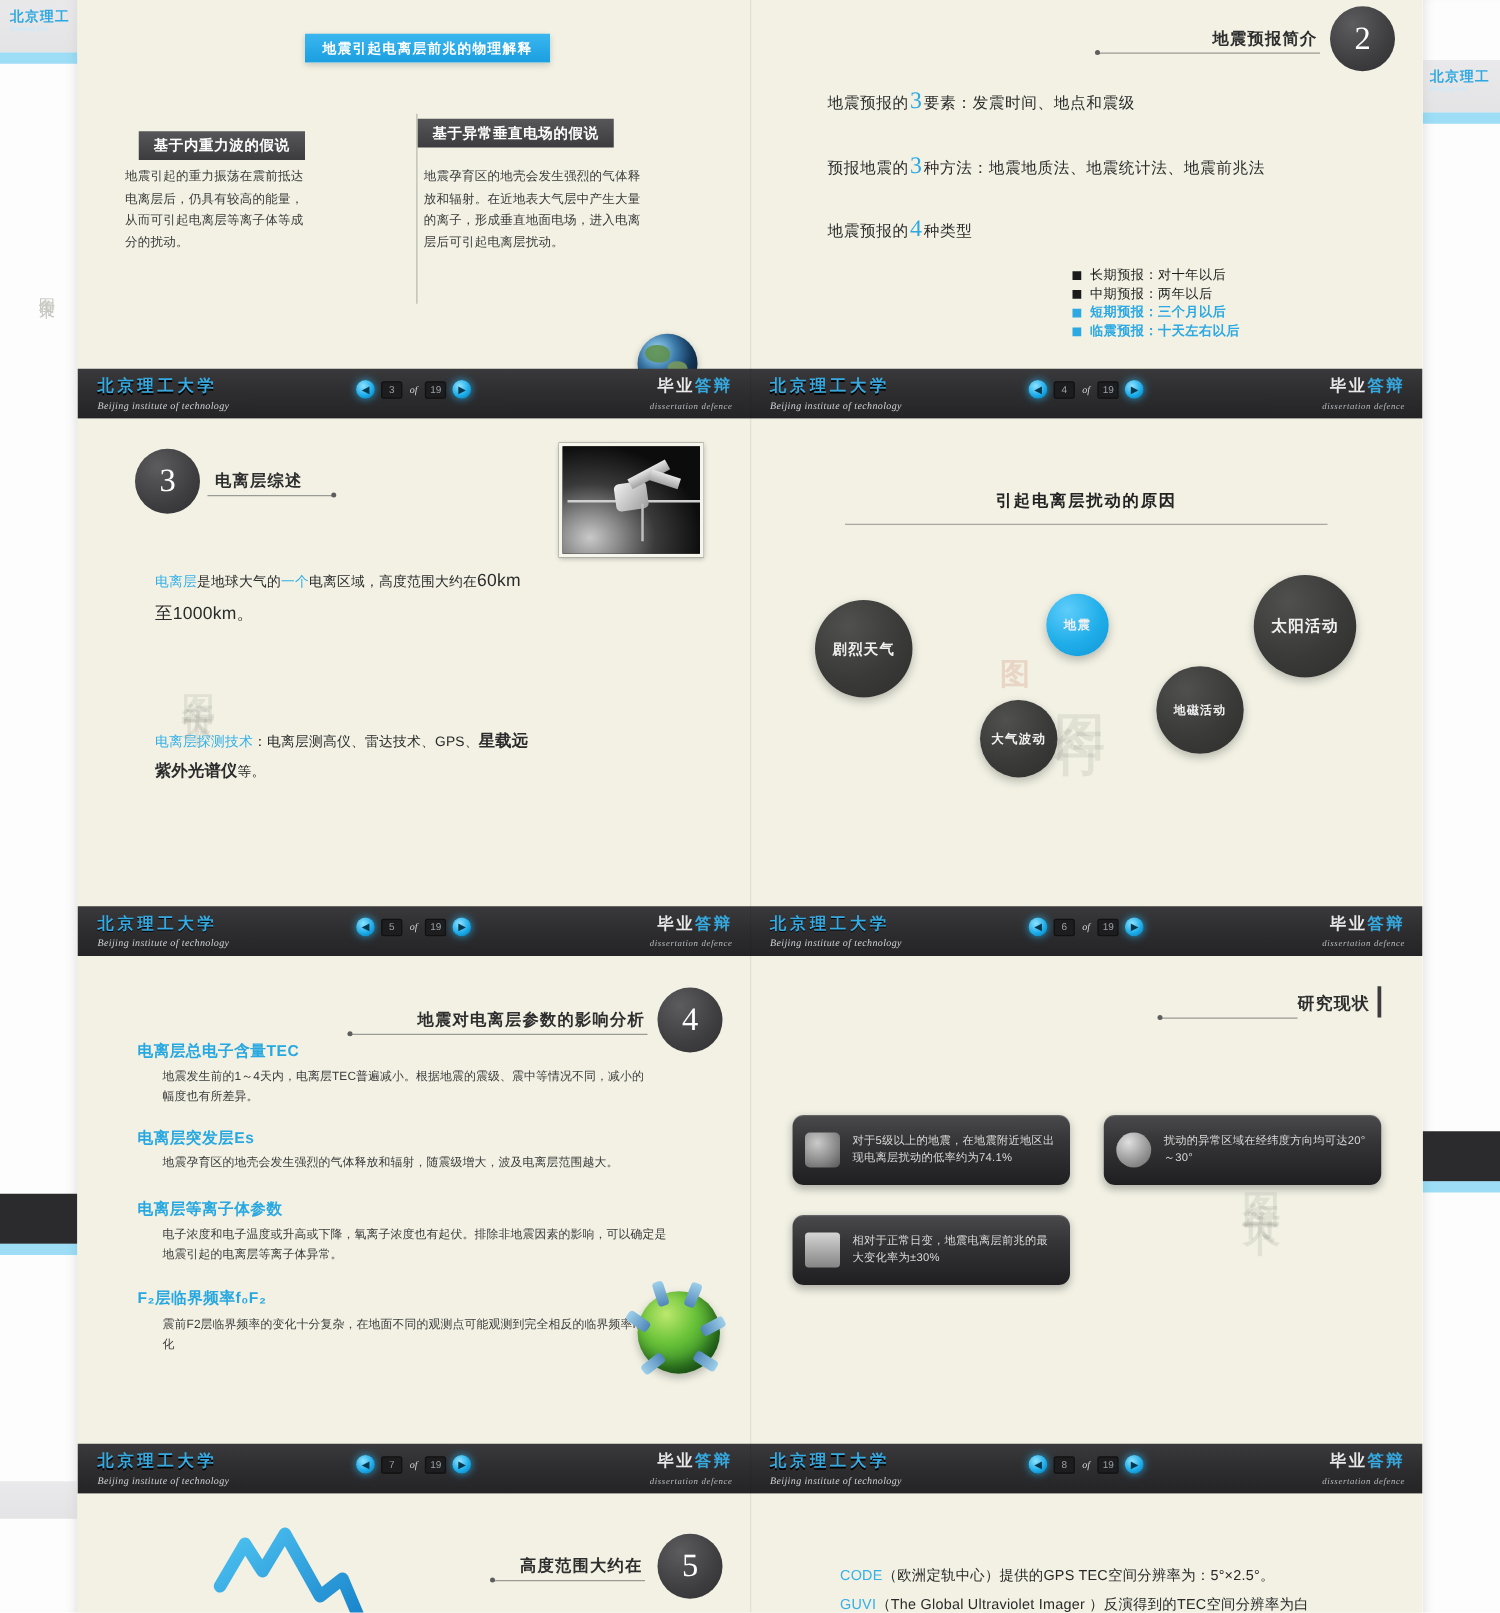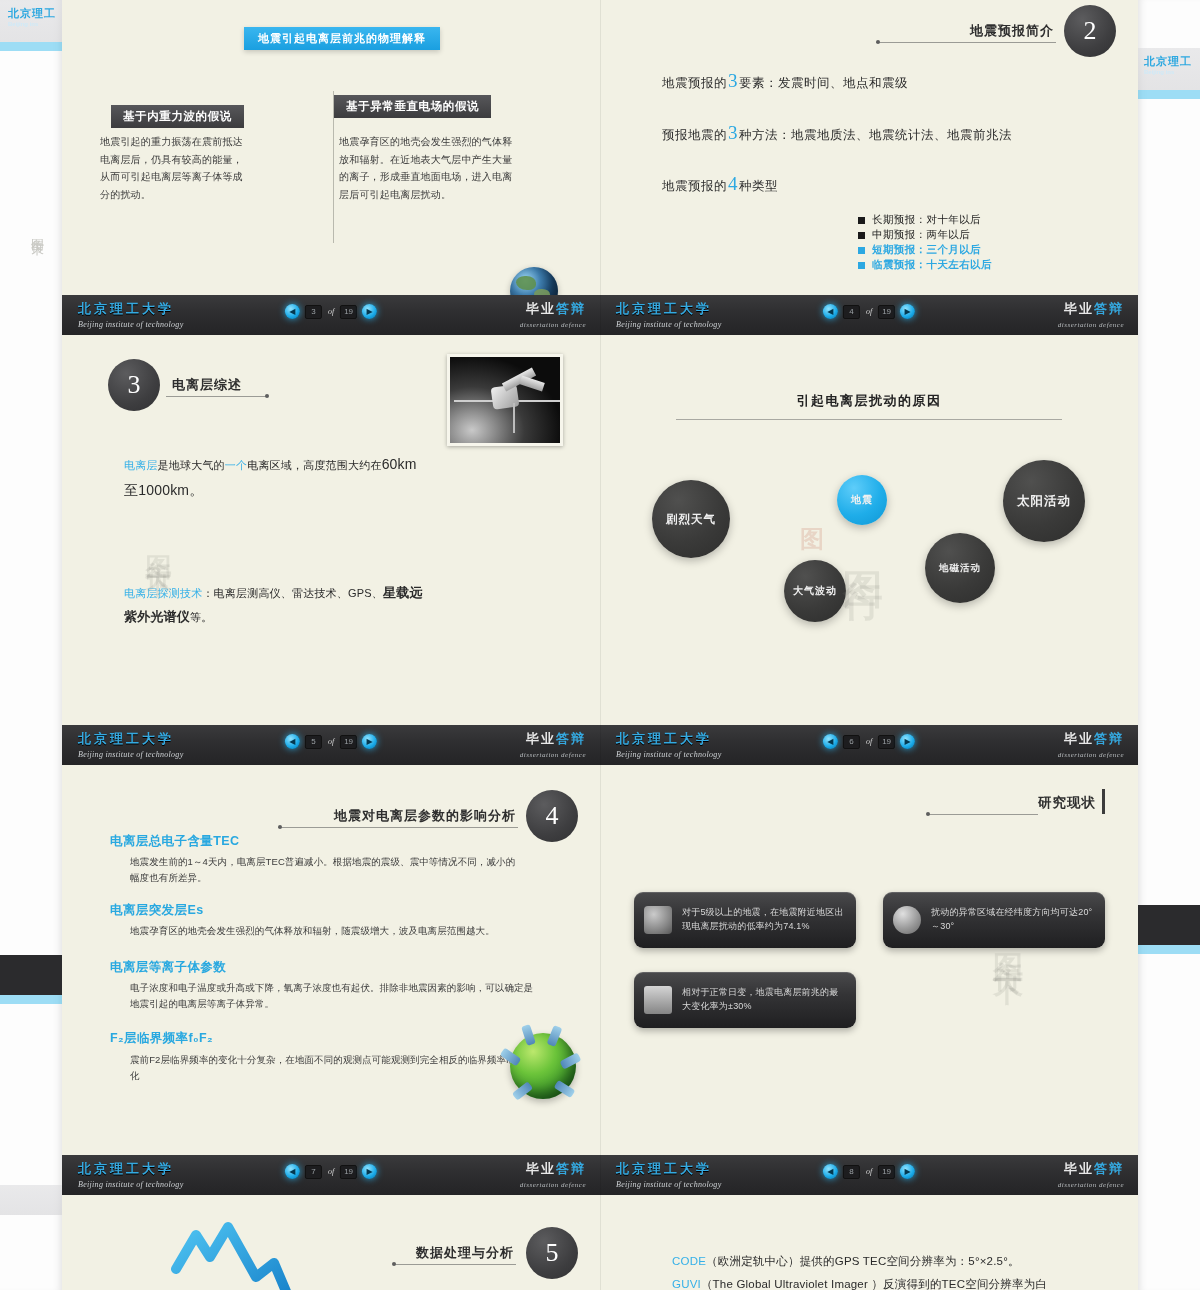--- a/index.html
+++ b/index.html
@@ -473,21 +473,21 @@
         <div class="f-right">
           <div class="cn"><span>毕业</span><em>答辩</em></div>
           <div class="en">dissertation defence</div>
         </div>
       </div>
     </div>
 
     <div class="slide col0 row3">
       <div class="body">
         <div class="sec-badge" style="right:22px; top:32px">5</div>
-        <div class="sec-title" style="right:86px; top:49px">数据处理与分析</div>
+        <div class="sec-title" style="right:86px; top:49px">高度范围大约在</div>
         <div class="sec-rule" style="right:84px; top:69px; width:122px"></div>
         <div class="sec-dot" style="right:204px; top:67px"></div>
 
         <svg class="arrow-wrap" style="left:108px; top:22px" width="160" height="110" viewBox="0 0 160 110">
           <defs>
             <linearGradient id="ag" x1="0" y1="0" x2="1" y2="1">
               <stop offset="0%" stop-color="#4fc4f2"></stop>
               <stop offset="100%" stop-color="#0f78c4"></stop>
             </linearGradient>
           </defs>

